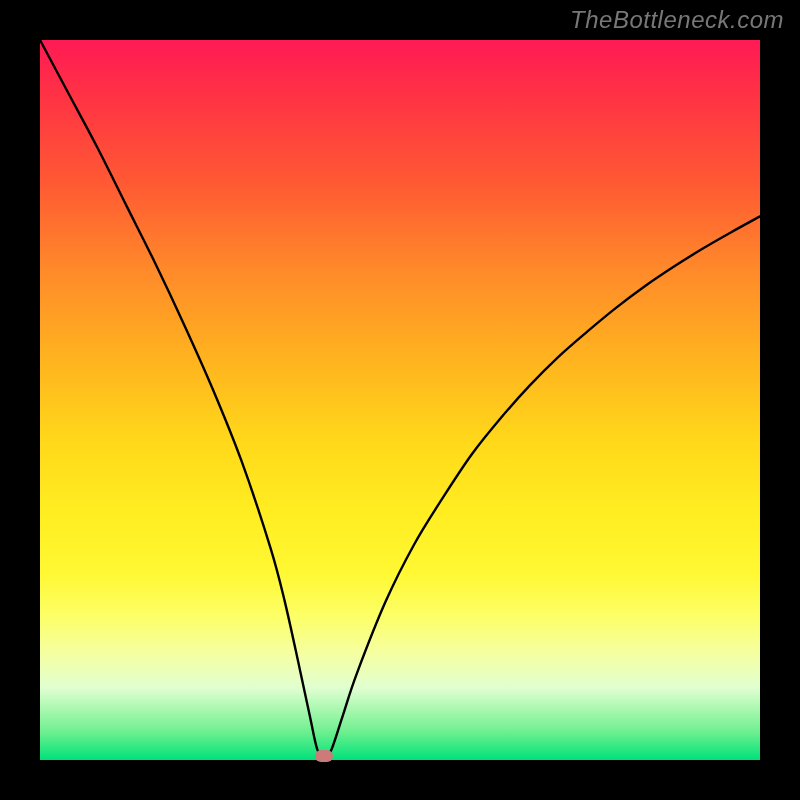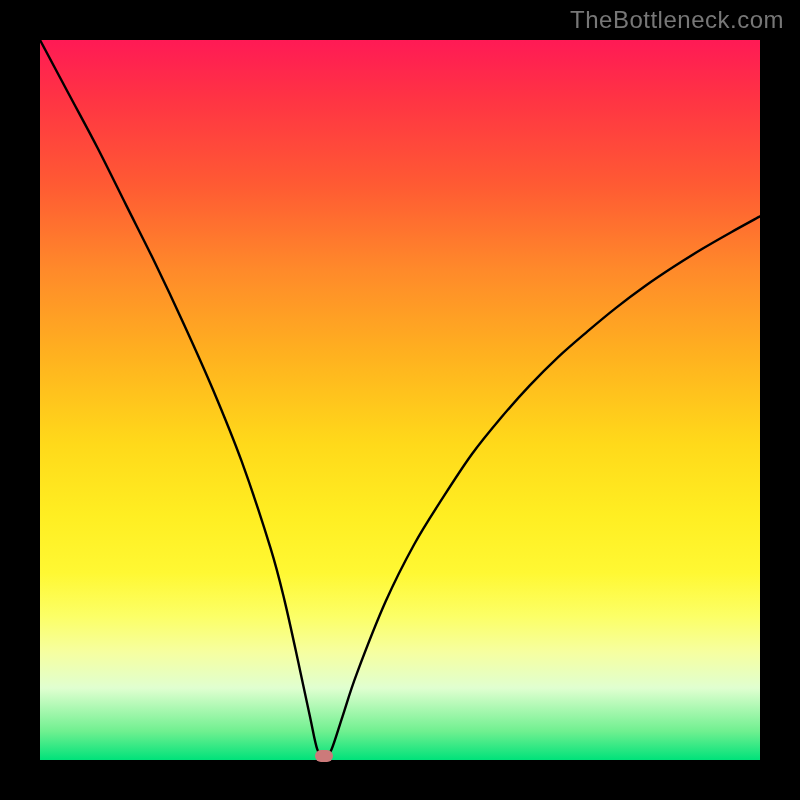--- a/index.html
+++ b/index.html
@@ -41,20 +41,21 @@
     );
   }
   .watermark {
     position: absolute;
     top: 6px;
     right: 16px;
     color: #777;
     font-size: 24px;
     letter-spacing: 0.5px;
     user-select: none;
+    font-style: italic;
   }
   svg.curve {
     position: absolute;
     left: 0;
     top: 0;
     width: 720px;
     height: 720px;
   }
   .marker {
     position: absolute;

